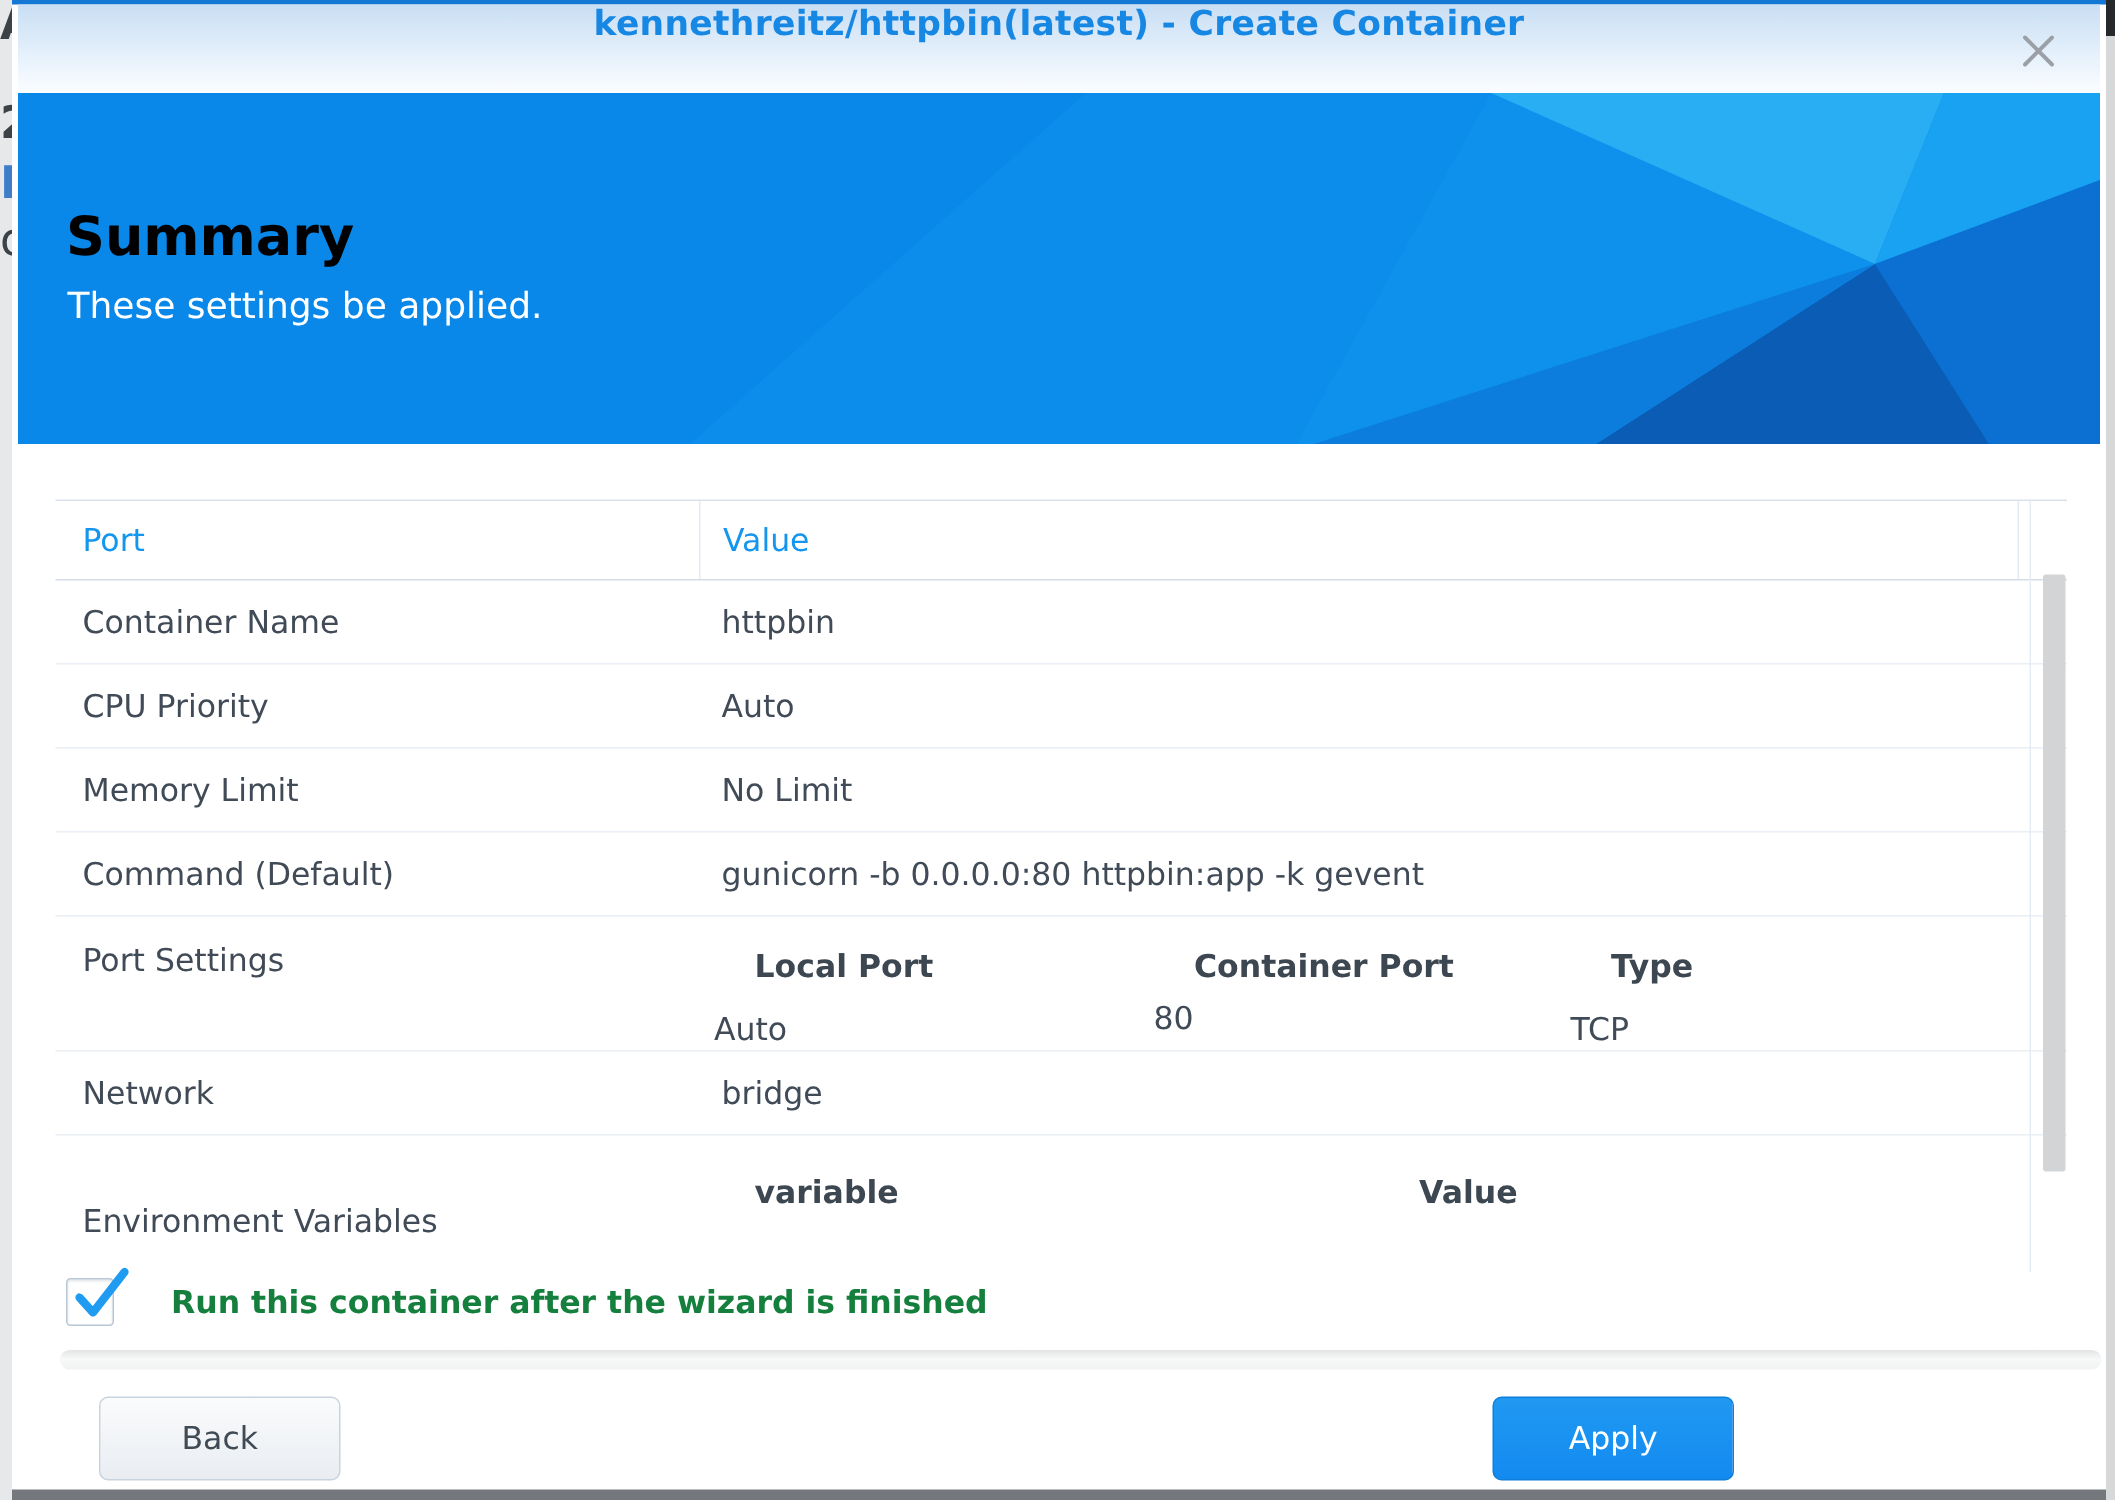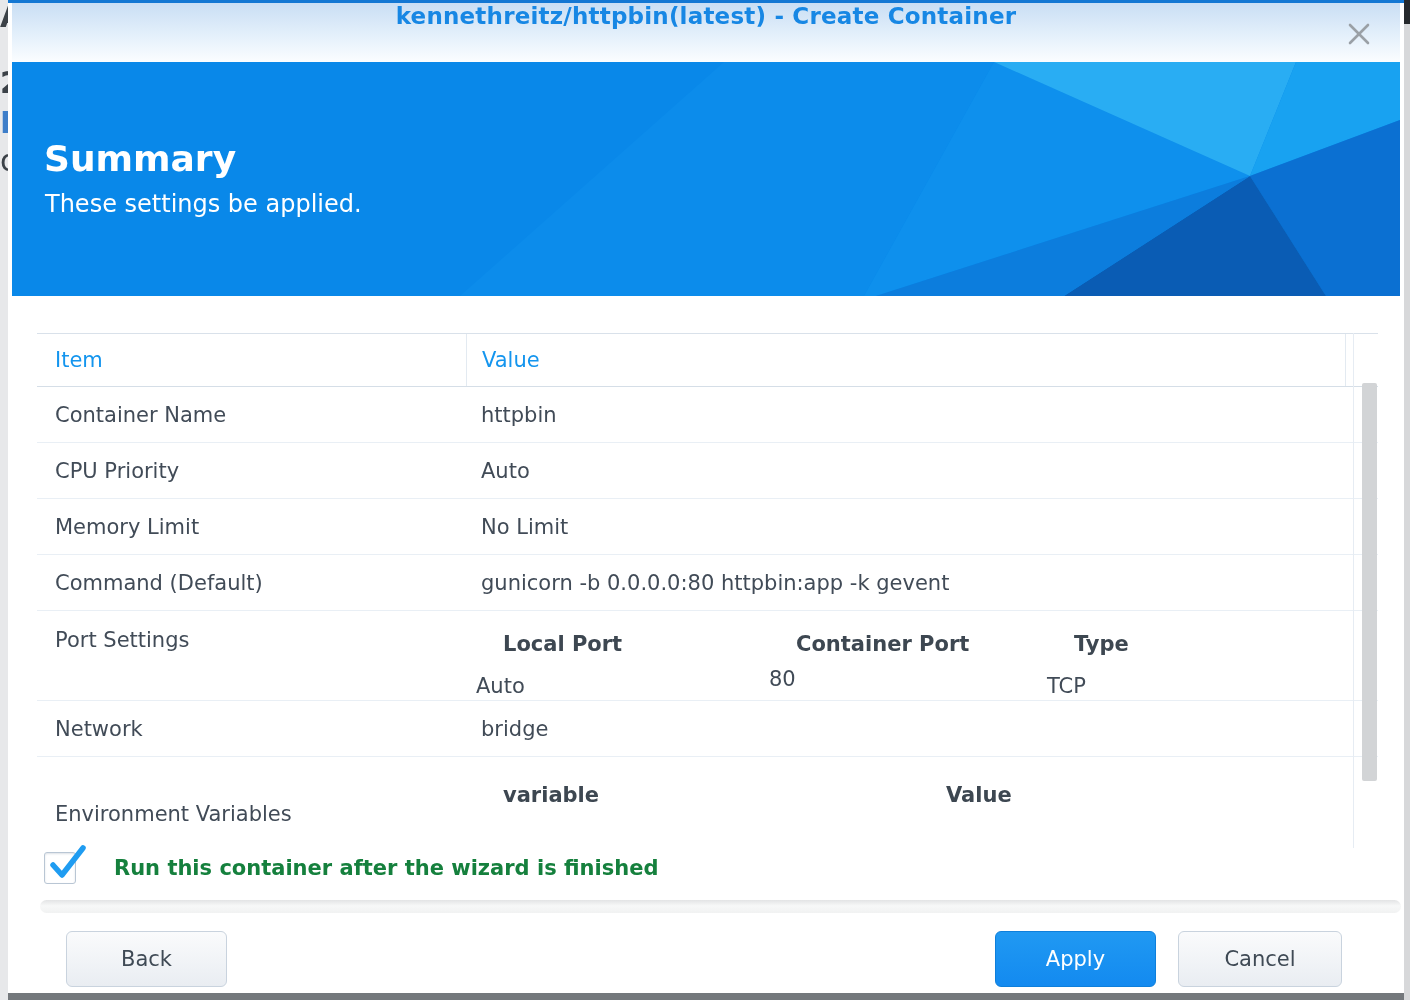--- a/index.html
+++ b/index.html
@@ -31,21 +31,21 @@
   .titlebar { position:absolute; left:4px; right:4px; top:0; height:59px;
     background:linear-gradient(180deg,#c9def4 0%,#e4f0fb 55%,#fbfdff 100%);
     display:flex; align-items:flex-start; justify-content:center; }
   .title { font-size:23px; font-weight:bold; color:#1787e4; letter-spacing:.2px; }
   .close-btn { position:absolute; right:26px; top:16px; width:30px; height:30px;
     cursor:pointer; }
 
   .banner { position:absolute; left:4px; right:4px; top:59px; height:234px;
     background:#0988e9; overflow:hidden; }
   .banner svg.facets { position:absolute; inset:0; width:100%; height:100%; }
-  .banner-heading { position:absolute; left:32px; top:76px; color:#ffffff;
+  .banner-heading { position:absolute; left:32px; top:76px; color:#000000;
     font-size:36px; font-weight:bold; }
   .banner-subheading { position:absolute; left:33px; top:128px; color:#ffffff;
     font-size:24px; }
 
   
   .table { position:absolute; left:29px; top:330px; width:1341px; }
   .thead { display:flex; height:54px; border-top:1px solid #d9e1ea;
     border-bottom:1px solid #d5dee7; }
   .th { font-size:21px; color:#1495ee; display:flex; align-items:center; cursor:pointer; }
   .th.item { width:429px; padding-left:18px; }
@@ -126,21 +126,21 @@
         <polygon points="1238,114 1388,58 1388,234 1314,234" fill="#0b70d2"></polygon>
         <polygon points="1238,114 1314,234 1052,234" fill="#0a5cb4"></polygon>
         <polygon points="1238,114 1052,234 864,234" fill="#0c7ddd"></polygon>
       </svg>
       <div class="banner-heading">Summary</div>
       <div class="banner-subheading">These settings be applied.</div>
     </div>
 
     <div class="table">
       <div class="thead">
-        <div class="th item">Item</div>
+        <div class="th item">Port</div>
         <div class="th value">Value</div>
         <div class="th spacer"></div>
       </div>
 
       <div class="row">
         <div class="cell-item">Container Name</div>
         <div class="cell-value">httpbin</div>
       </div>
 
       <div class="row">
@@ -190,15 +190,14 @@
           <polyline points="7,22 16,32 37,5" fill="none" stroke="#1f9cf1" stroke-width="5.5" stroke-linecap="round" stroke-linejoin="round"></polyline>
         </svg>
       </span>
       <span class="run-label">Run this container after the wizard is finished</span>
     </div>
 
     <div class="hscrollbar"></div>
 
     <button class="btn btn-back">Back</button>
     <button class="btn btn-apply">Apply</button>
-    <button class="btn btn-cancel">Cancel</button>
   </div>
 </div>
 
 </body></html>

